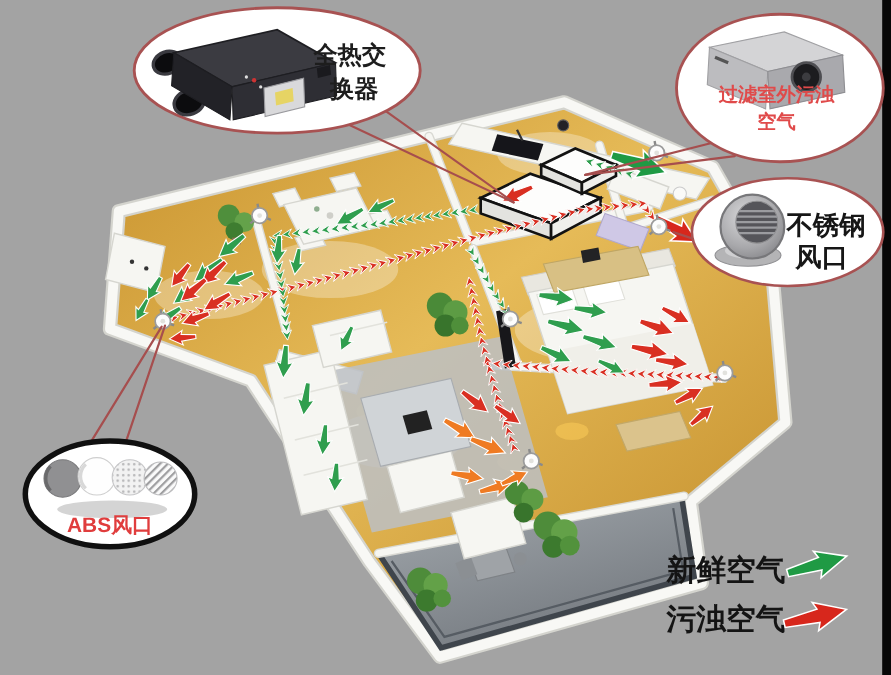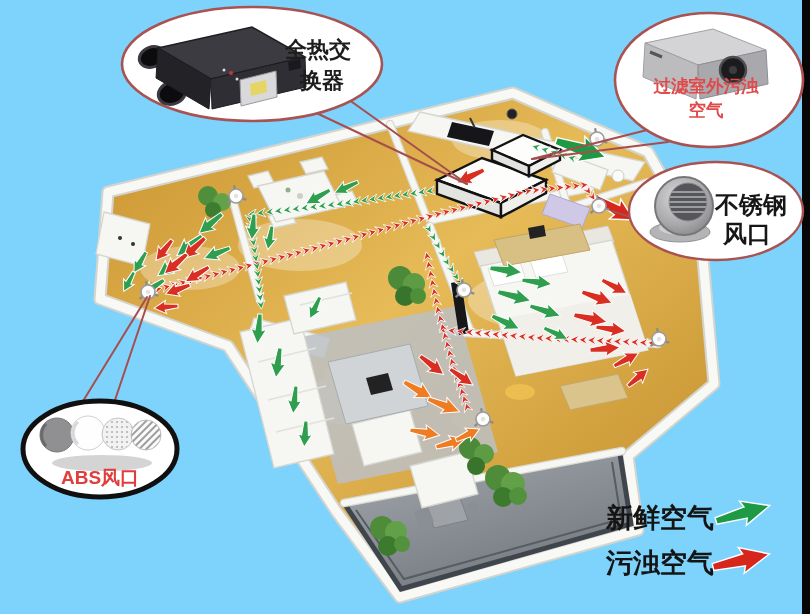--- a/index.html
+++ b/index.html
@@ -1,16 +1,16 @@
 <!DOCTYPE html>
 <html><head>
 <meta charset="utf-8">
 <style>
   html,body{margin:0;padding:0;background:#ffffff;}
-  .stage{position:relative;width:810px;height:614px;background:#7dd3fc;overflow:hidden;
+  .stage{position:relative;width:810px;height:614px;background:#a3a3a3;overflow:hidden;
          font-family:"Liberation Sans","DejaVu Sans",sans-serif;}
   svg text{font-family:"Liberation Sans","DejaVu Sans",sans-serif;}
   .t-he{font-size:22px;font-weight:600;}
   .t-filter{font-size:17.5px;font-weight:700;}
   .t-steel{font-size:24px;font-weight:700;}
   .t-abs{font-size:19px;font-weight:700;}
   .t-legend{font-size:27px;font-weight:700;fill:#141414;}
   .leader{stroke:#a64e4e;stroke-width:2;fill:none;stroke-linecap:round;}
   .wallb{stroke:#d9d9d3;stroke-width:8.5;fill:none;stroke-linecap:round;}
   .wallw{stroke:#f6f6f2;stroke-width:6;fill:none;stroke-linecap:round;}

